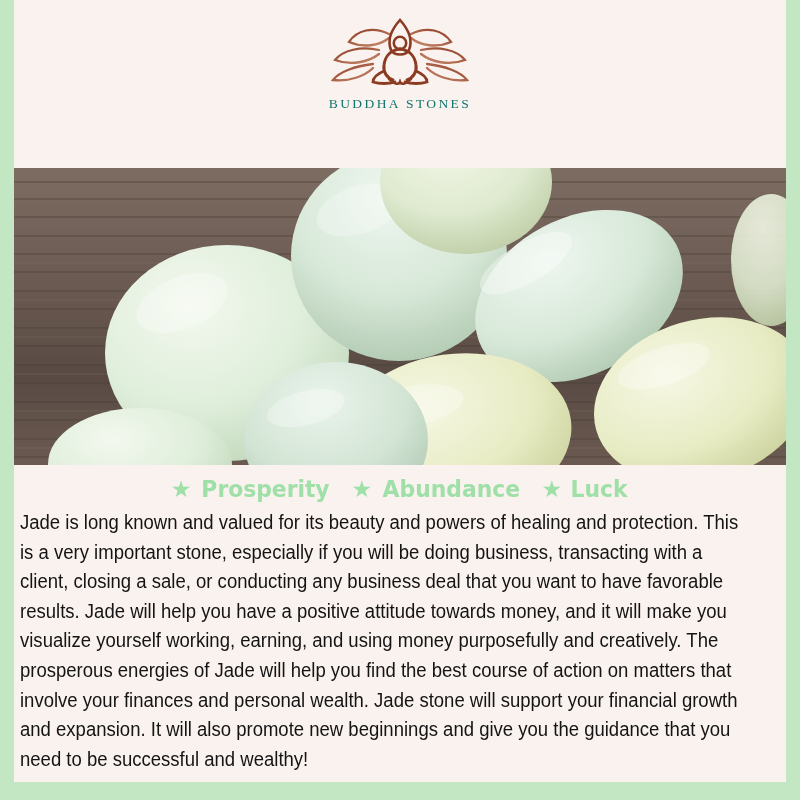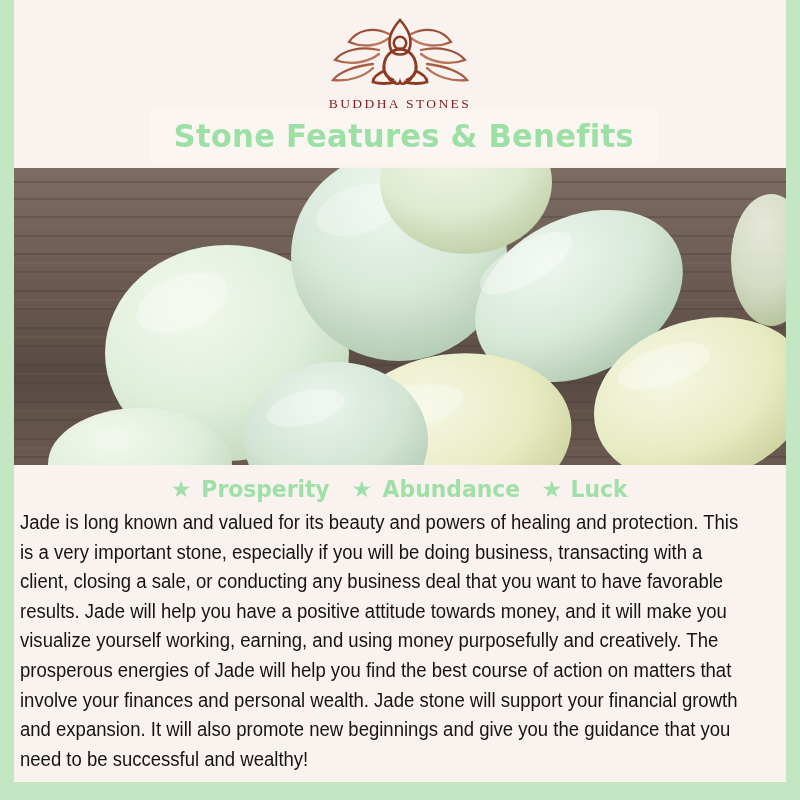--- a/index.html
+++ b/index.html
@@ -54,21 +54,21 @@
   .logo-mark {
     display: block;
     margin: 0 auto;
   }
   .logo-text {
     display: block;
     margin: 4px auto 16px auto;
     font-family: "Liberation Serif", serif;
     font-size: 13.5px;
     letter-spacing: 2.4px;
-    color: #7f1d1d;
+    color: #0f766e;
     font-weight: 400;
   }
 
   
   .title-band {
     position: absolute;
     left: 136px;
     top: 110px;
     width: 508px;
     height: 52px;
@@ -184,23 +184,20 @@
           <path d="M89 33 C80 34 74 40 73 49 C72 56 76 62 82 64" fill="none" stroke="#8c3b23" stroke-width="3" stroke-linecap="round"></path>
           <path d="M89 33 C98 34 104 40 105 49 C106 56 102 62 96 64" fill="none" stroke="#8c3b23" stroke-width="3" stroke-linecap="round"></path>
           <path d="M73 55 C66 58 62 62 62 66 C68 68 78 68 84 66" fill="none" stroke="#8c3b23" stroke-width="2.8" stroke-linecap="round"></path>
           <path d="M105 55 C112 58 116 62 116 66 C110 68 100 68 94 66" fill="none" stroke="#8c3b23" stroke-width="2.8" stroke-linecap="round"></path>
           <path d="M78 63 C82 68 88 69 89 66 C90 69 96 68 100 63" fill="none" stroke="#8c3b23" stroke-width="2.6" stroke-linecap="round"></path>
         </svg>
         <span class="logo-text">BUDDHA STONES</span>
       </div>
     </div>
 
-    <div class="title-band">
-      <span class="title-text">Stone Features &amp; Benefits</span>
-    </div>
 
     <div class="photo">
       <svg width="772" height="297" viewBox="0 0 772 297">
         <defs>
           <linearGradient id="wood" x1="0" y1="0" x2="0" y2="1">
             <stop offset="0%" stop-color="#7d6c62"></stop>
             <stop offset="35%" stop-color="#6d5c53"></stop>
             <stop offset="70%" stop-color="#584a43"></stop>
             <stop offset="100%" stop-color="#6b5a51"></stop>
           </linearGradient>

